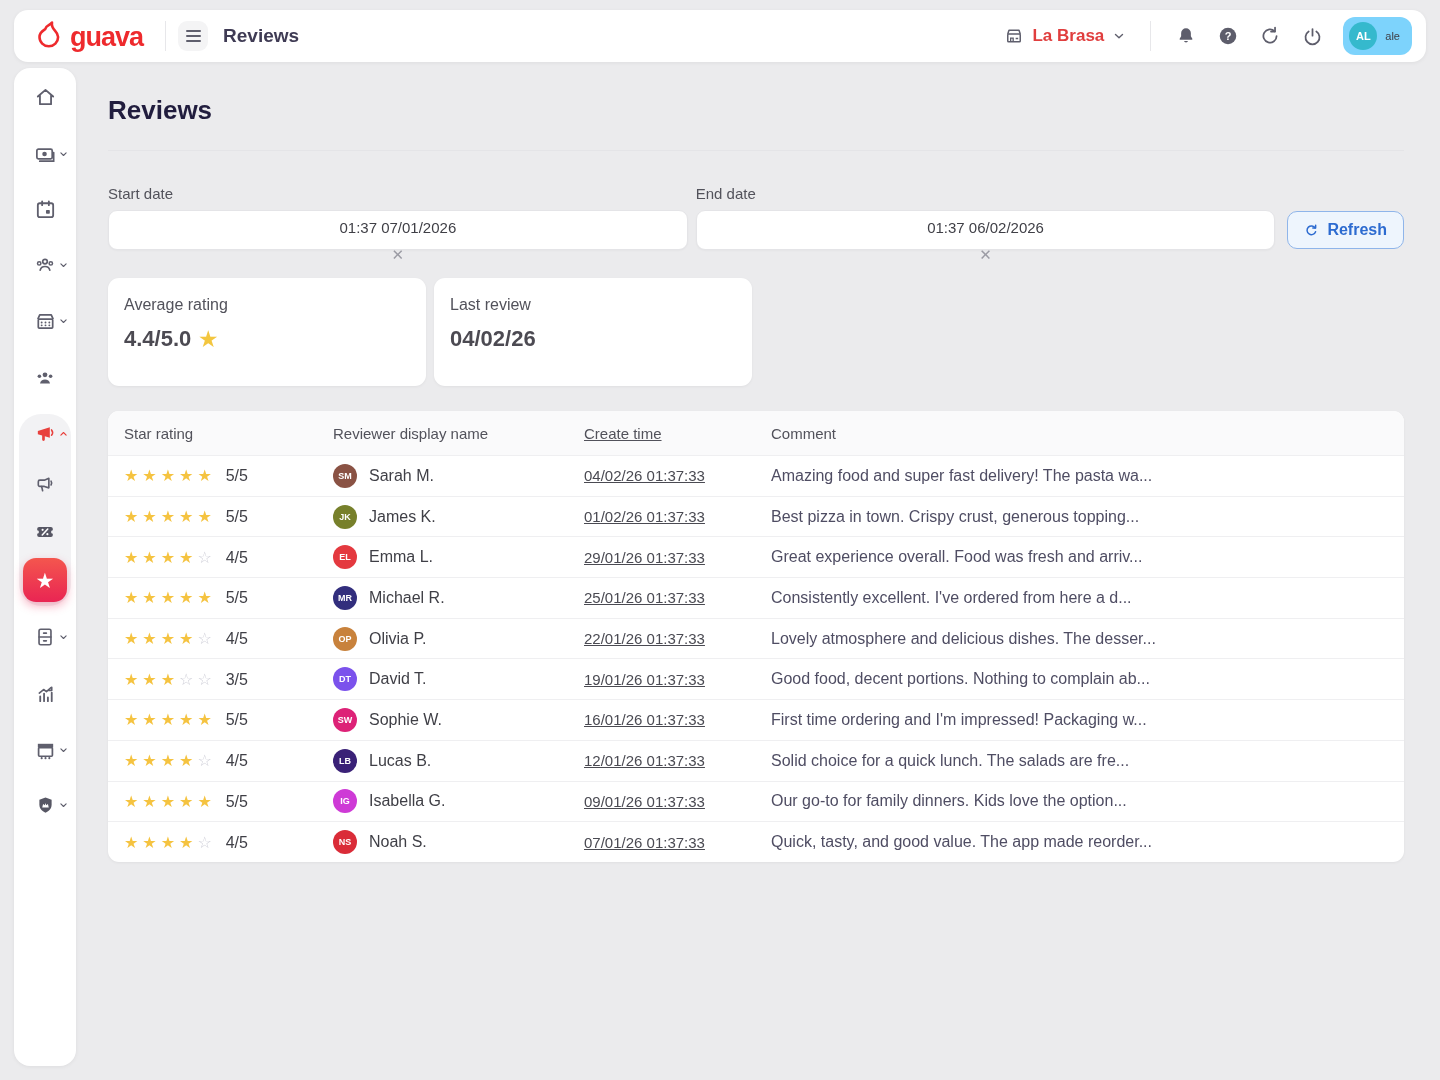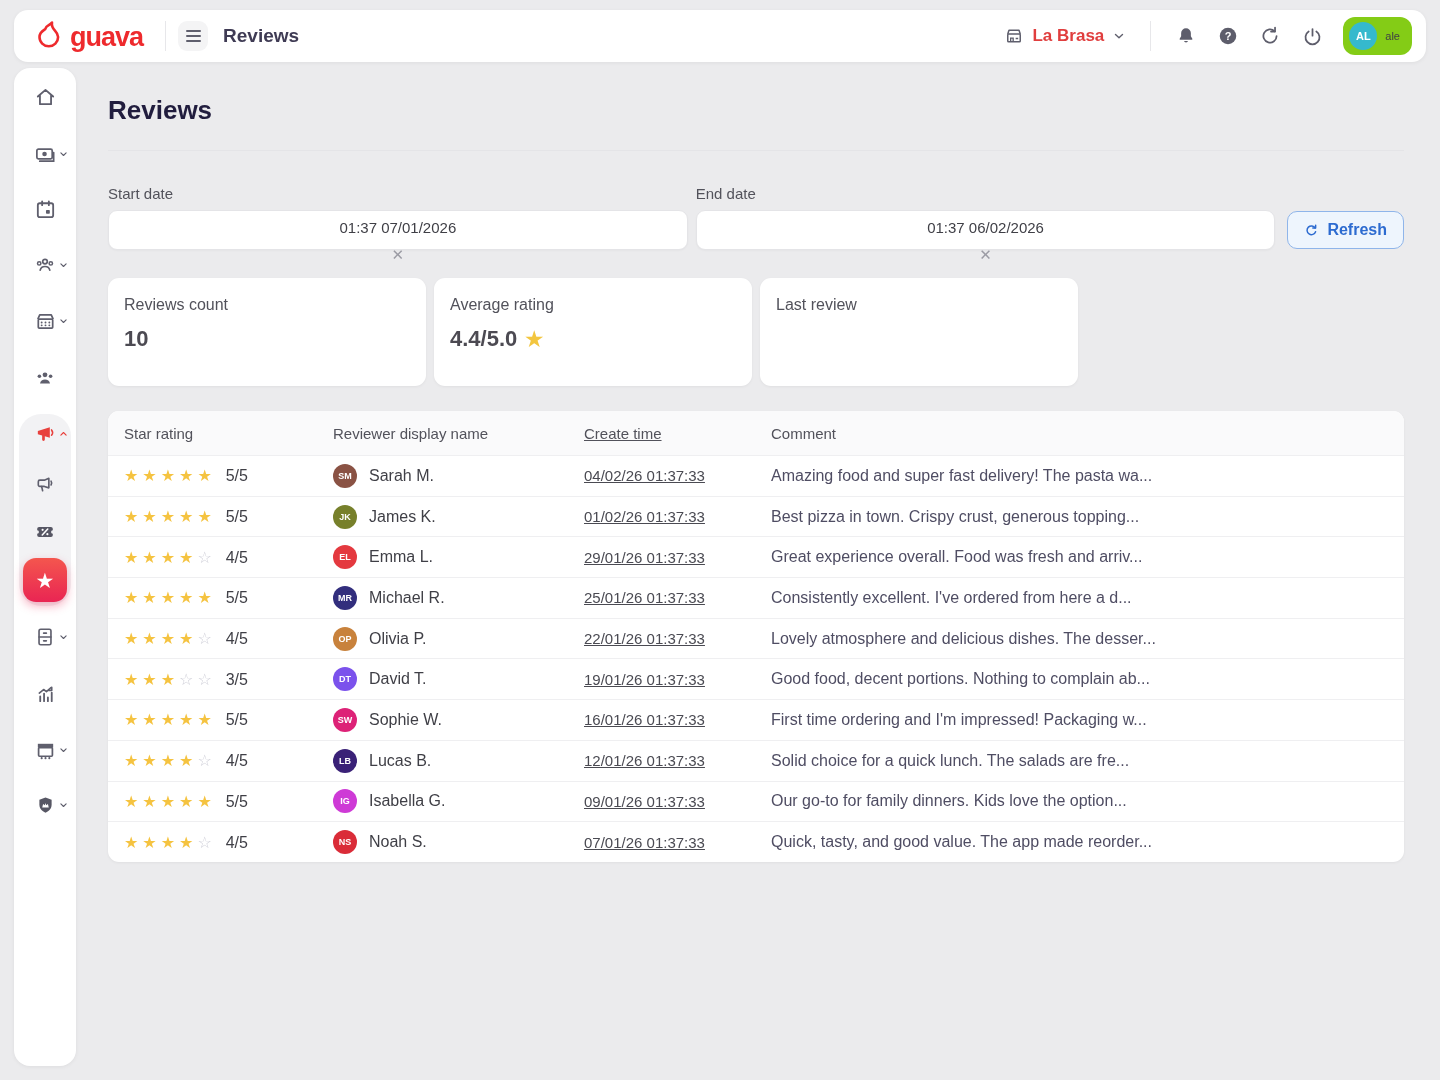--- a/index.html
+++ b/index.html
@@ -31,21 +31,21 @@
   .menu-btn .bars i { display:block; width:15px; height:2px; background:#5f5f6d; border-radius:1px; }
   .topbar-title { font-size:19px; font-weight:bold; color:#3f3b54; margin-left:15px; }
   .topbar-right { margin-left:auto; display:flex; align-items:center; gap:4px; }
   .store-select { display:flex; align-items:center; gap:8px; padding:6px 8px; cursor:pointer; }
   .store-name { font-size:17px; font-weight:bold; color:#e03e3e; }
   .icon-btn {
     width:38px; height:38px; display:flex; align-items:center; justify-content:center;
     cursor:pointer; border-radius:10px;
   }
   .user-pill {
-    display:flex; align-items:center; gap:8px; background:#84cc16;
+    display:flex; align-items:center; gap:8px; background:#7dd3fc;
     border-radius:12px; padding:5px 12px 5px 6px; margin-left:8px; cursor:pointer;
   }
   .user-avatar {
     width:28px; height:28px; border-radius:50%; background:#35b9cd; color:#fff;
     font-size:11px; font-weight:bold; display:flex; align-items:center; justify-content:center;
   }
   .user-name { font-size:11px; color:#3f3f46; }
 
   
   .sidebar {
@@ -358,34 +358,31 @@
       <svg width="15" height="15" viewBox="0 0 24 24">
         <path d="M18.5 14a7 7 0 1 1-.6-6" fill="none" stroke="#2d6bd0" stroke-width="2.4" stroke-linecap="round"></path>
         <path d="M18.6 3.6v4.5h-4.5" fill="none" stroke="#2d6bd0" stroke-width="2.4" stroke-linecap="round" stroke-linejoin="round"></path>
       </svg>
       <span>Refresh</span>
     </button>
   </div>
 
   <div class="stats">
     <div class="stat-card">
-      <div class="stat-label">Reviews count</div>
-      <div class="stat-value">
-          <span>10</span>
-        </div>
-    </div>
-    <div class="stat-card">
       <div class="stat-label">Average rating</div>
       <div class="stat-value">
         <span>4.4/5.0</span>
         <span class="stat-star">★</span>
       </div>
     </div>
     <div class="stat-card">
       <div class="stat-label">Last review</div>
+      <div class="stat-value">
+          <span>04/02/26</span>
+        </div>
     </div>
   </div>
 
   <div class="table-card">
     <div class="thead">
       <div class="th c1">Star rating</div>
       <div class="th c2">Reviewer display name</div>
       <div class="th c3">Create time</div>
       <div class="th c4">Comment</div>
     </div>

